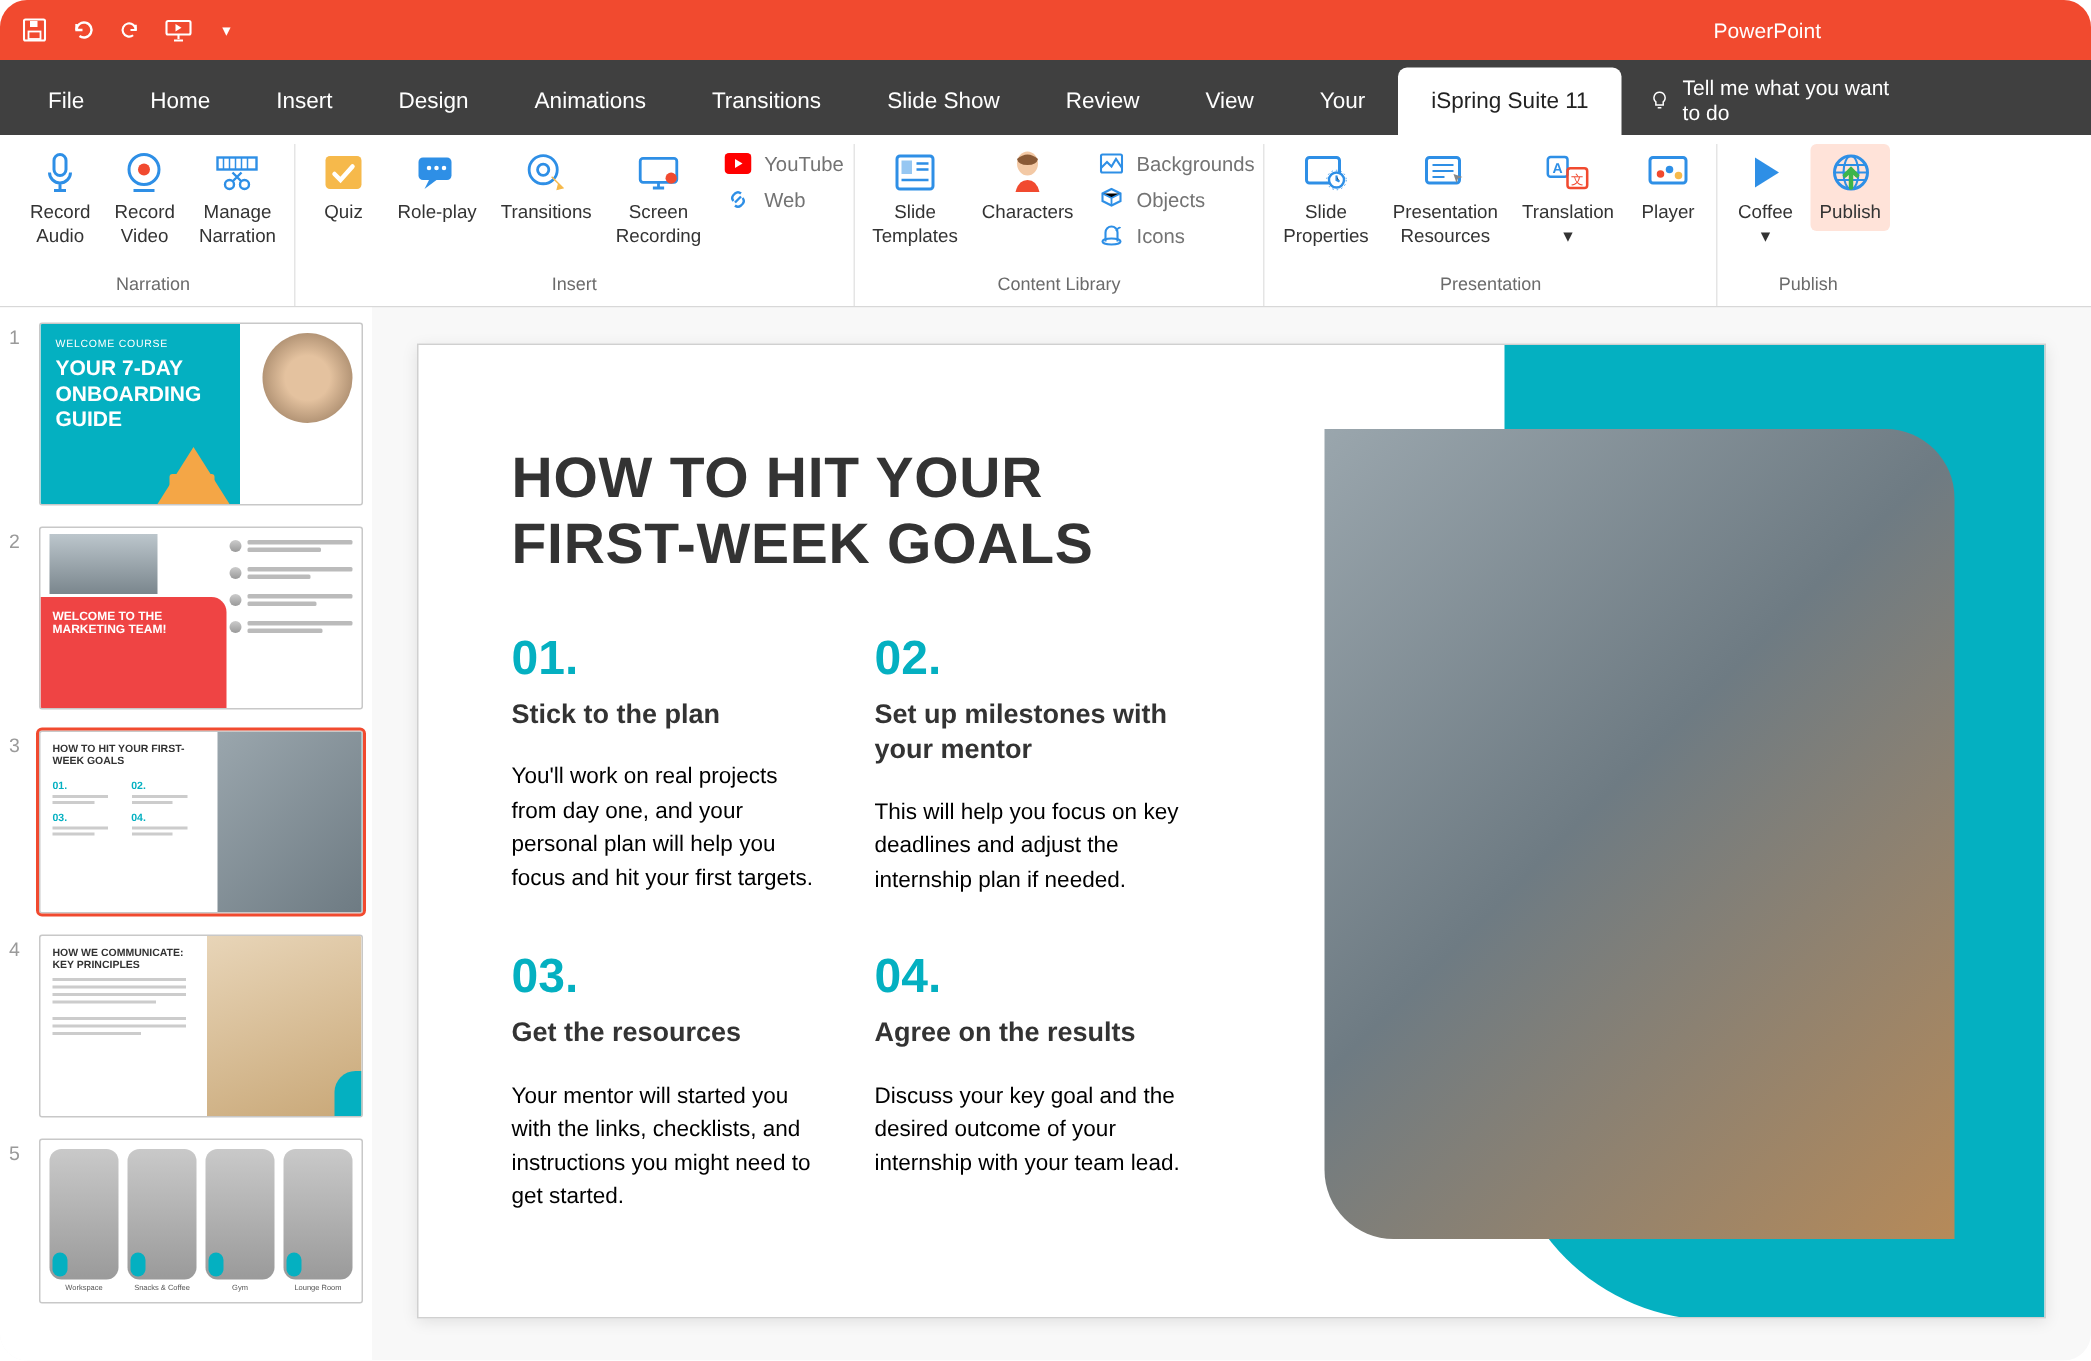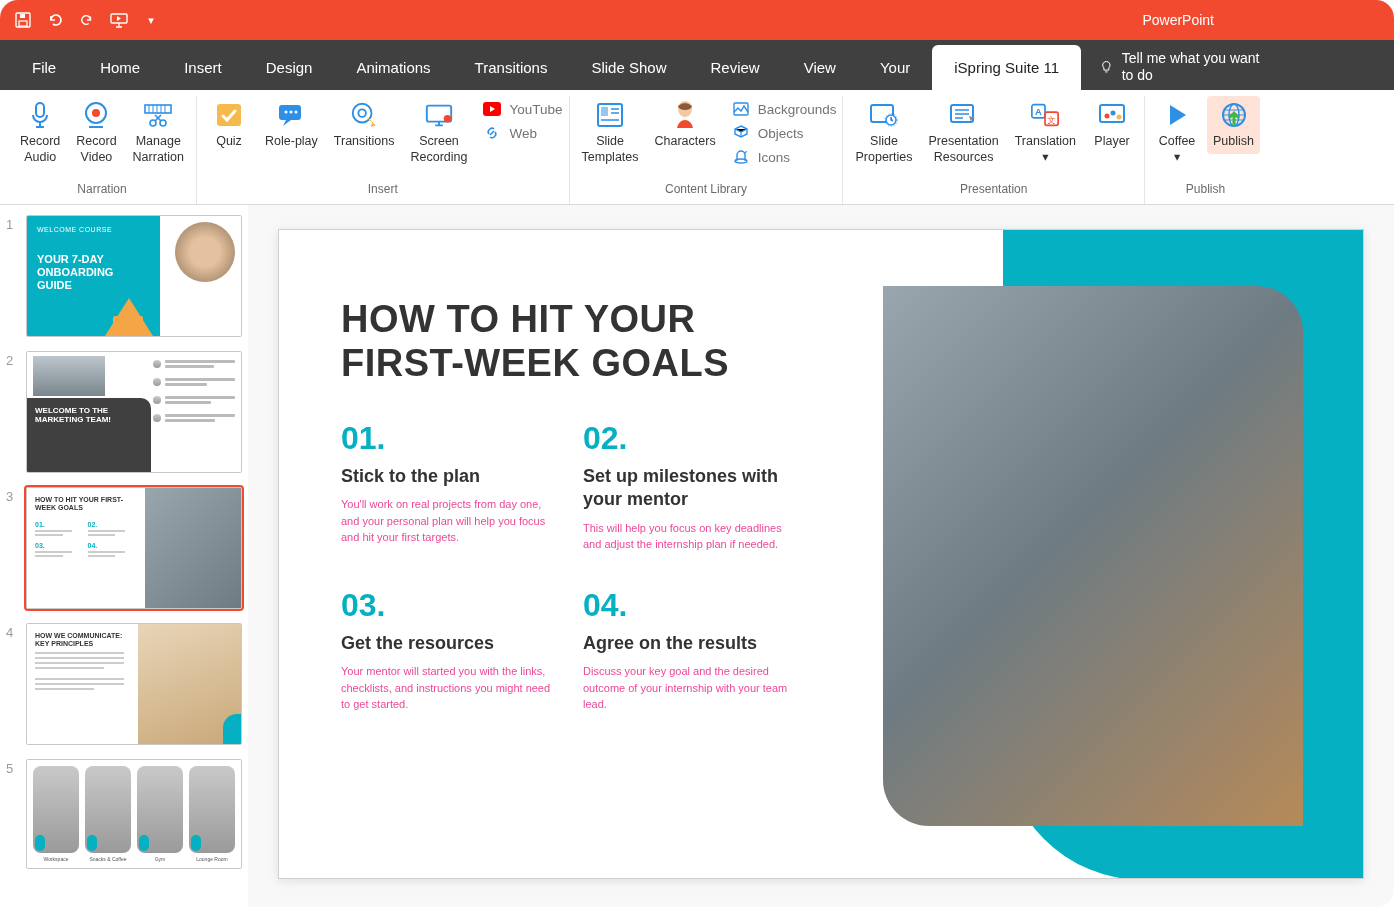--- a/index.html
+++ b/index.html
@@ -29,31 +29,31 @@
 .thumb-row{display:flex;gap:6px;margin-bottom:14px}
 .thumb-num{font-size:13px;color:#9a9a9a;width:14px;padding-top:2px}
 .thumb{flex:1;height:122px;border:1px solid #c8c8c8;border-radius:2px;background:#fff;overflow:hidden;cursor:pointer;position:relative}
 .thumb.sel{outline:2px solid #F14A2F;outline-offset:0}
 .editor{flex:1;display:flex;align-items:flex-start;justify-content:center;padding:24px 30px;overflow:hidden}
 .slide{width:1234px;height:650px;background:#fff;border:1px solid #d0d0d0;box-shadow:0 2px 10px rgba(0,0,0,.1);position:relative;overflow:hidden}
 .slide-title{position:absolute;left:62px;top:68px;font-size:38px;font-weight:800;color:#333;line-height:1.15;letter-spacing:.5px}
 .goals{position:absolute;left:62px;top:190px;display:grid;grid-template-columns:210px 210px;column-gap:32px;row-gap:34px}
 .goal .gnum{font-size:32px;font-weight:800;color:#04B0C1}
 .goal .gtitle{font-size:18px;font-weight:700;color:#333;margin-top:8px;line-height:1.3}
-.goal .gbody{font-size:11px;color:#ec4899;margin-top:8px;line-height:1.5}
+.goal .gbody{font-size:15px;color:#000000;margin-top:19px;line-height:1.5}
 .slide-accent{position:absolute;right:0;top:0;width:360px;height:650px;background:#04B0C1;border-radius:0 0 0 140px}
 .slide-photo{position:absolute;right:60px;top:56px;width:420px;height:540px;background:linear-gradient(135deg,#9aa6ad 0%,#6e7b83 45%,#b68a59 100%);border-radius:0 46px 0 46px}
 
 .t1-left{position:absolute;left:0;top:0;bottom:0;width:62%;background:#04B0C1;padding:10px}
 .t1-left .tw{font-size:7px;color:#fff;letter-spacing:.5px}
-.t1-left .th{font-size:11px;font-weight:800;color:#fff;line-height:1.2;margin-top:20px}
+.t1-left .th{font-size:14px;font-weight:800;color:#fff;line-height:1.2;margin-top:4px}
 .t1-tri{position:absolute;left:78px;bottom:0;width:0;height:0;border-left:24px solid transparent;border-right:24px solid transparent;border-bottom:38px solid #F4A646}
 .t1-btn{position:absolute;left:86px;bottom:8px;width:30px;height:12px;background:#F4A646;border-radius:2px}
 .t1-img{position:absolute;right:6px;top:6px;width:60px;height:60px;border-radius:50%;background:radial-gradient(circle,#e4c29f 35%,#8b6f54 100%)}
-.t2-bl{position:absolute;left:0;bottom:0;width:58%;height:62%;background:#404040;border-radius:0 10px 0 0;padding:8px}
+.t2-bl{position:absolute;left:0;bottom:0;width:58%;height:62%;background:#ef4444;border-radius:0 10px 0 0;padding:8px}
 .t2-bl .tw{font-size:8px;color:#fff;font-weight:700;line-height:1.2}
 .t2-tl{position:absolute;left:6px;top:4px;width:72px;height:40px;background:linear-gradient(#bcc6cc,#7a868d)}
 .t2-list{position:absolute;right:6px;top:8px;width:82px;display:flex;flex-direction:column;gap:8px}
 .t2-list .it{display:flex;gap:4px;align-items:flex-start}
 .t2-list .dot{width:8px;height:8px;border-radius:50%;background:linear-gradient(#ccc,#999)}
 .t2-list .lns{flex:1}
 .t2-list .ln{height:3px;background:#bbb;margin-bottom:2px;border-radius:1px}
 .t3-img{position:absolute;right:0;top:0;width:45%;height:100%;background:linear-gradient(135deg,#9aa6ad,#6e7b83)}
 .t3-acc{position:absolute;right:0;top:0;width:10px;height:100%;background:#04B0C1}
 .t3-body{position:absolute;left:8px;top:8px;right:50%}

